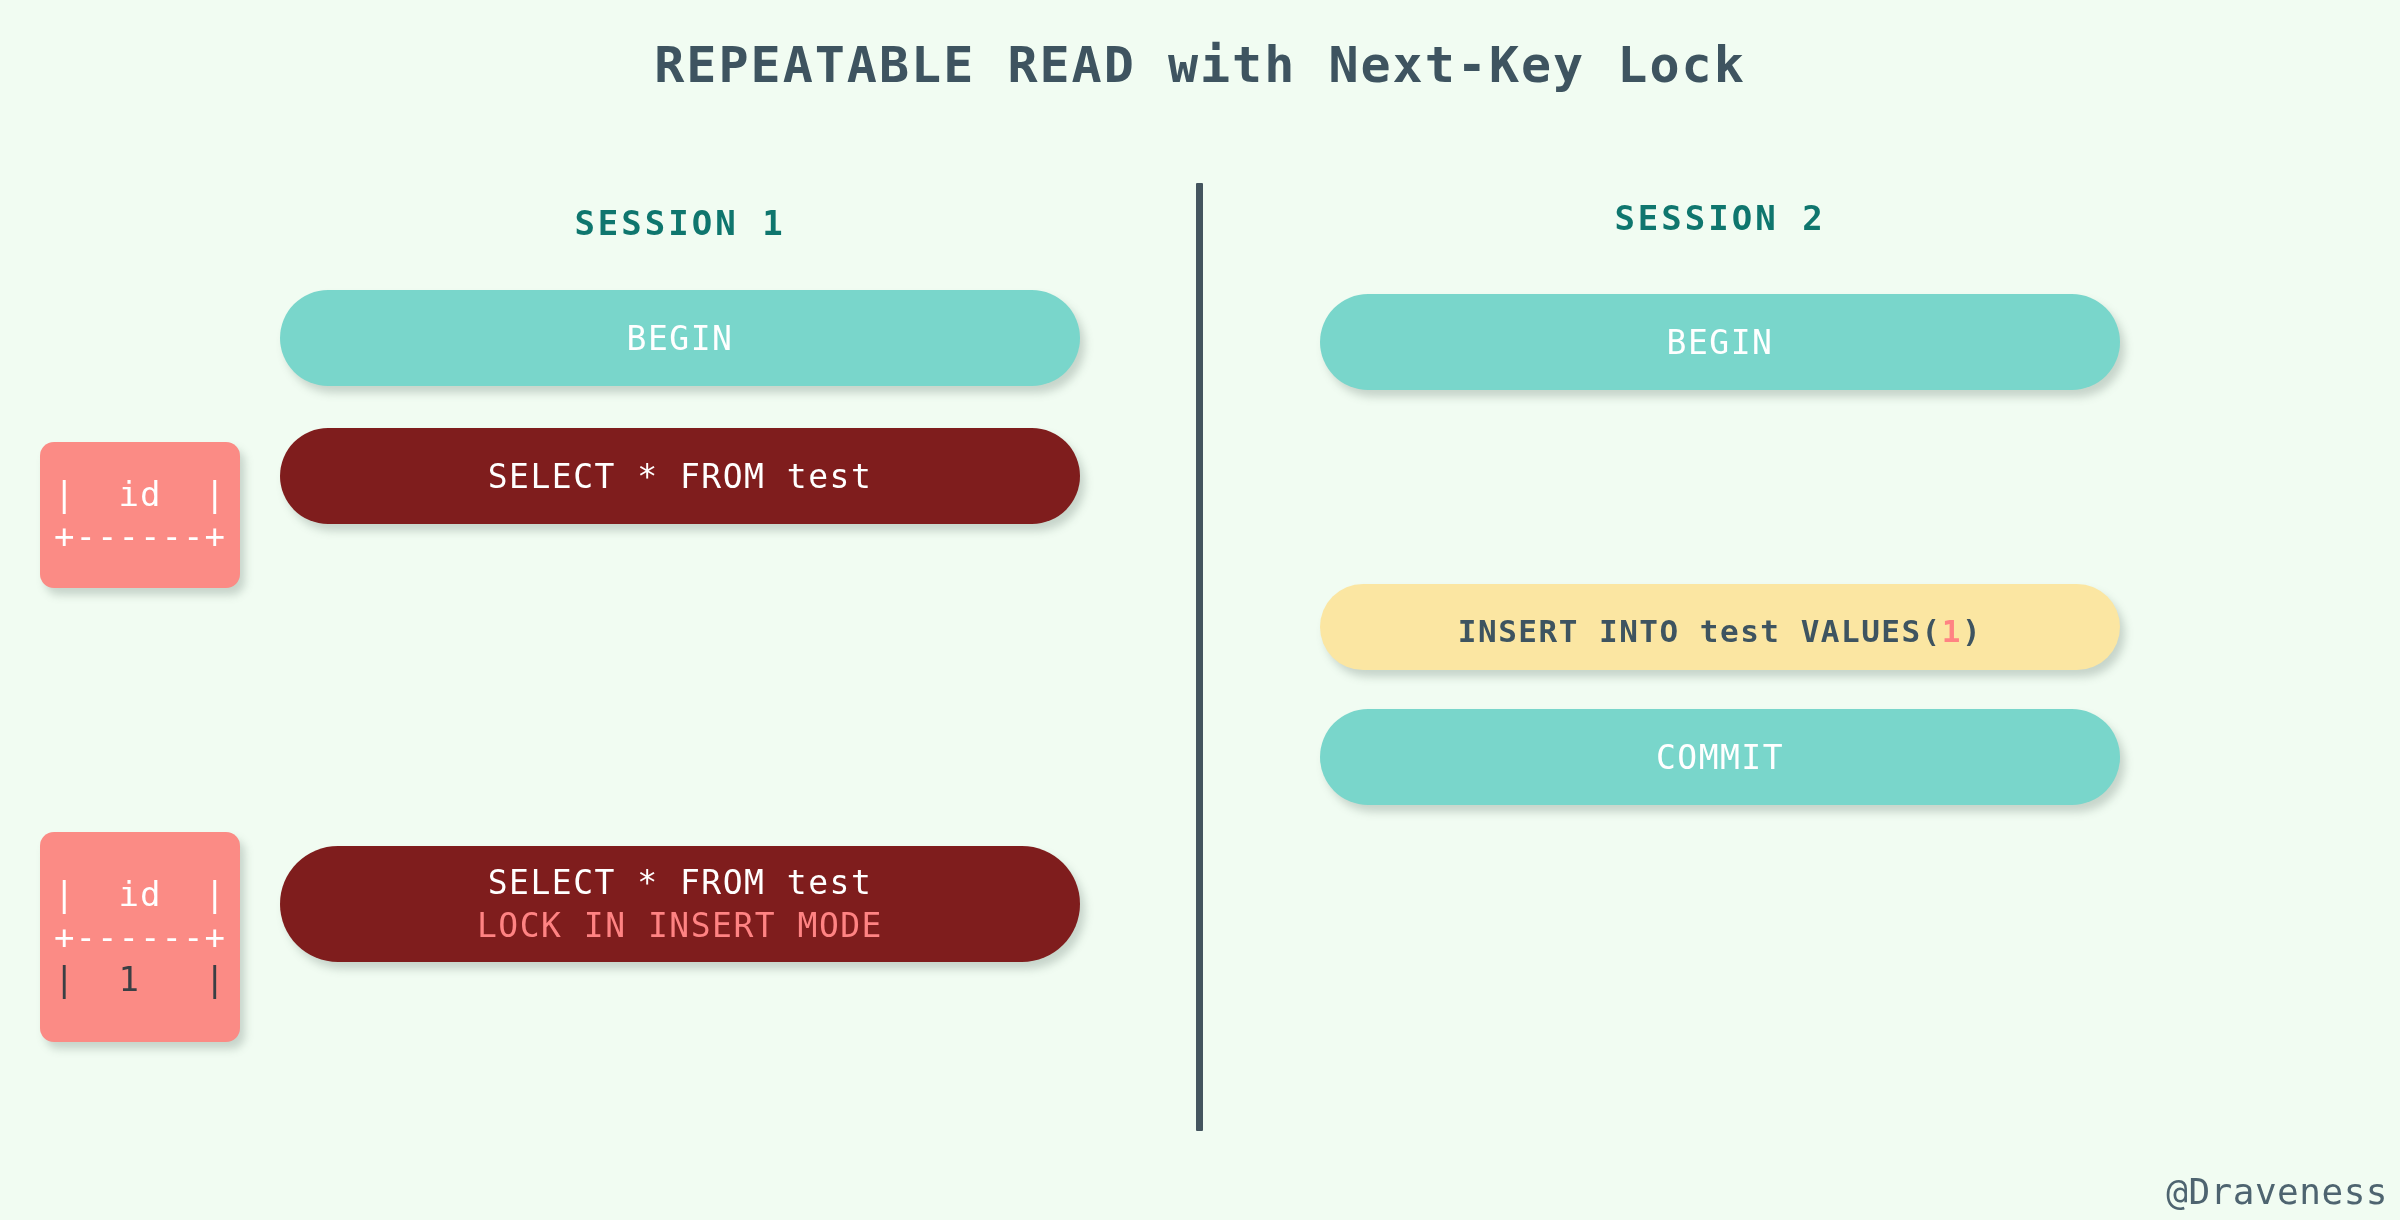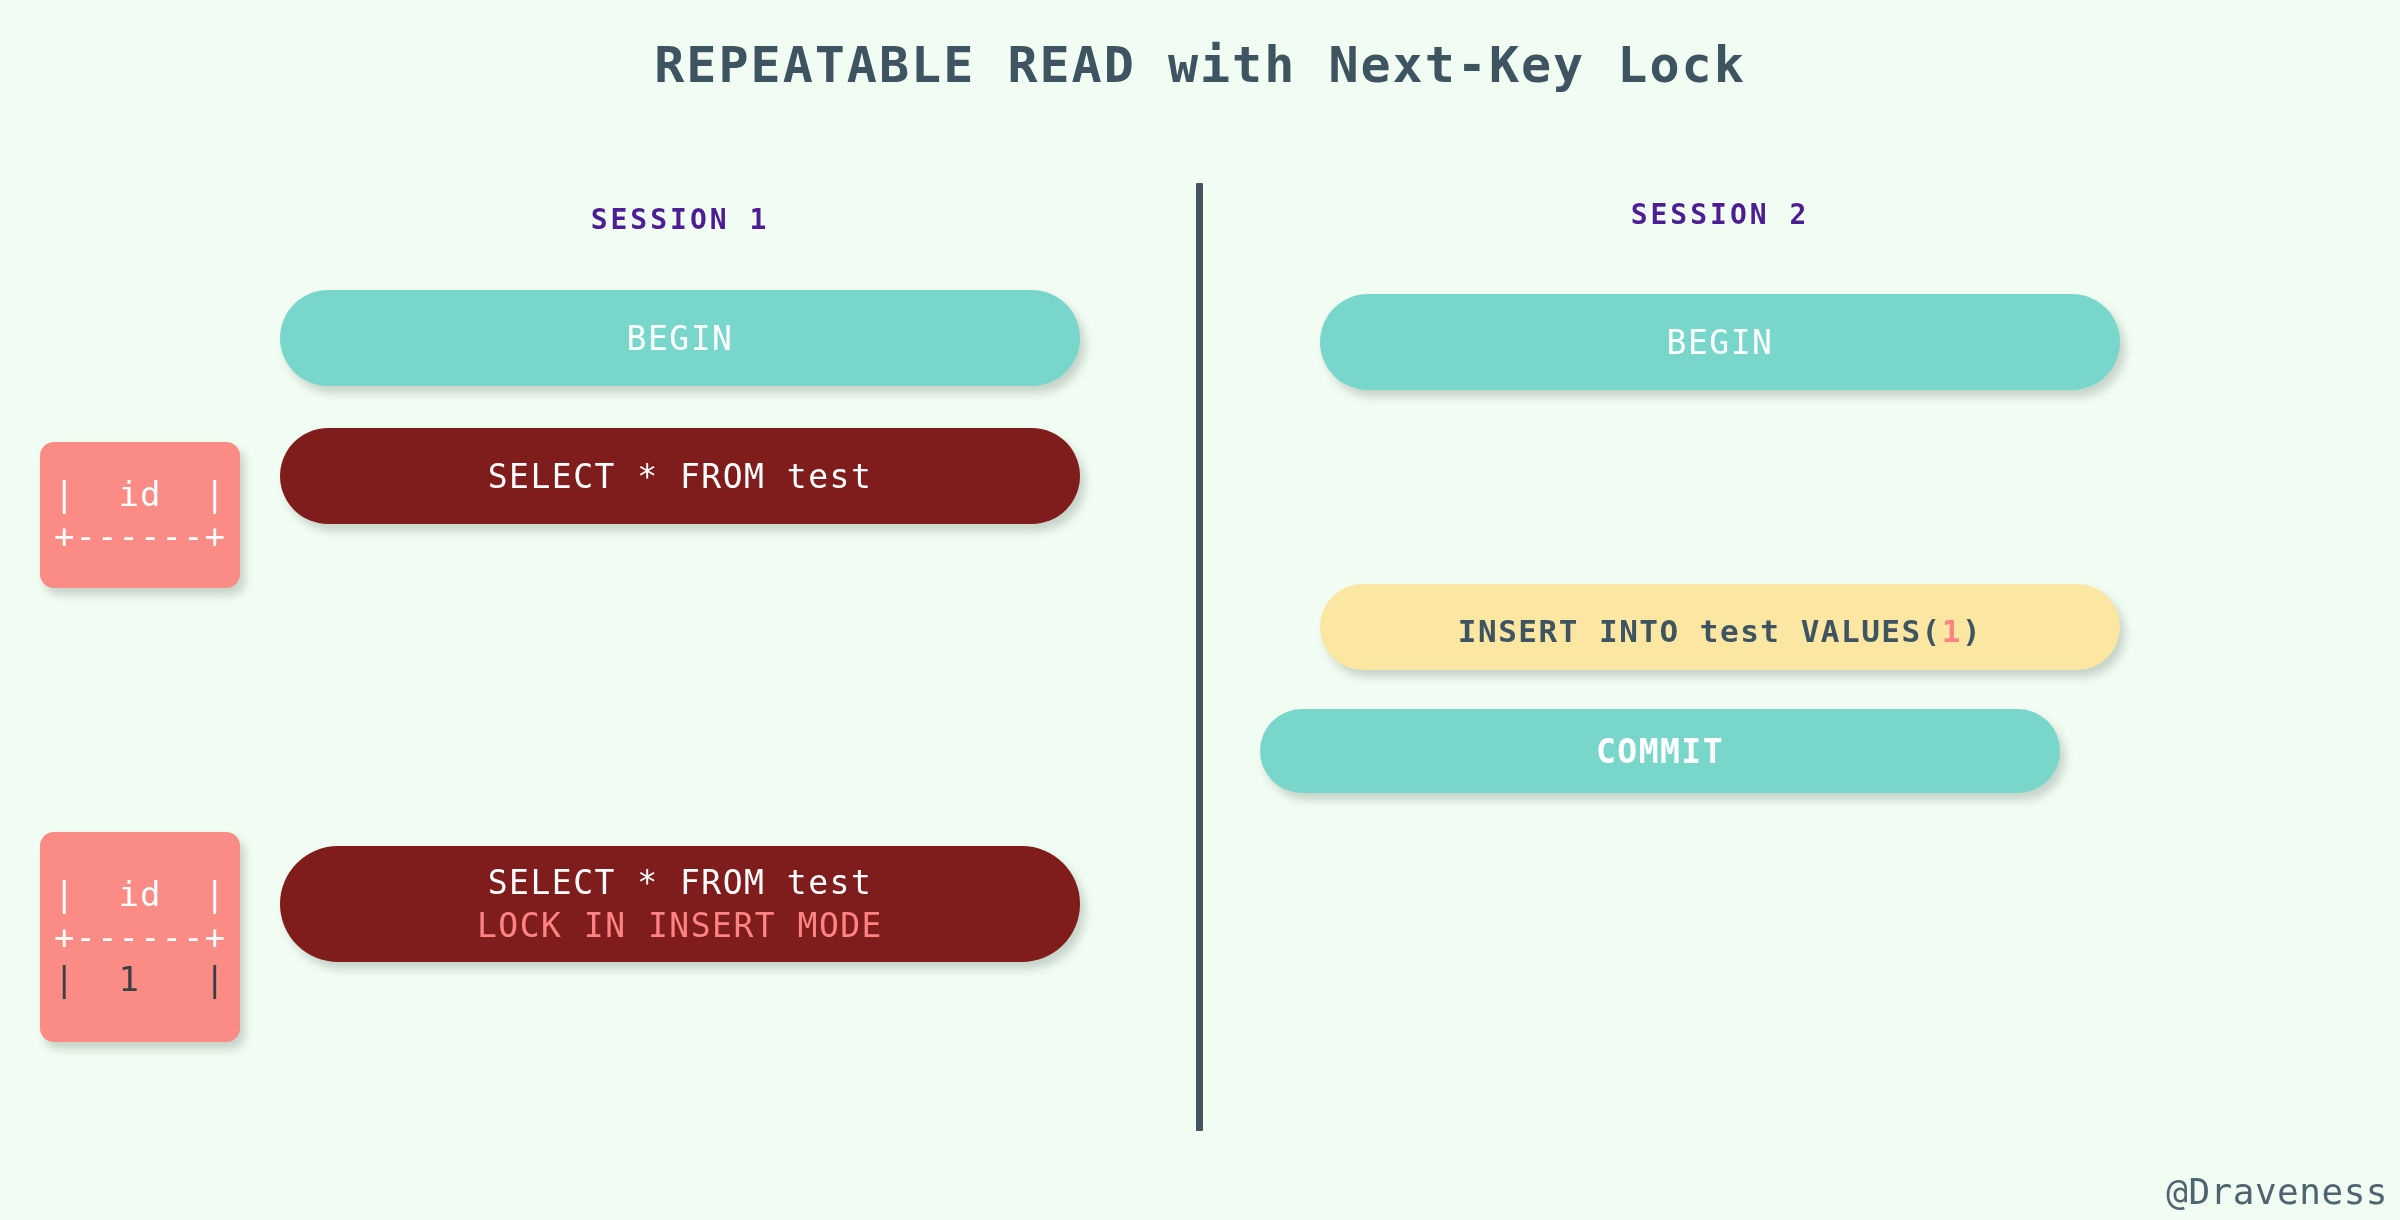--- a/index.html
+++ b/index.html
@@ -41,24 +41,24 @@
     top: 183px;
     width: 7px;
     height: 948px;
     background: #44555F;
     border-radius: 1px;
   }
 
   
   .session-label {
     position: absolute;
-    font-size: 28px;
+    font-size: 34px;
     font-weight: bold;
     letter-spacing: 3px;
-    color: #4c1d95;
+    color: #0f766e;
     white-space: pre;
     text-align: center;
   }
   #session1-label { left: 480px;  top: 203px; width: 400px; }
   #session2-label { left: 1520px; top: 198px; width: 400px; }
 
   
   .pill {
     position: absolute;
     border-radius: 60px;
@@ -90,21 +90,21 @@
   .pill-yellow .line { font-size: 31px; font-weight: bold; }
 
   
   #s1-begin   { left: 280px; top: 290px; width: 800px; height: 96px; }
   #s1-select1 { left: 280px; top: 428px; width: 800px; height: 96px; }
   #s1-select2 { left: 280px; top: 846px; width: 800px; height: 116px; }
 
   
   #s2-begin   { left: 1320px; top: 294px; width: 800px; height: 96px; }
   #s2-insert  { left: 1320px; top: 584px; width: 800px; height: 86px; }
-  #s2-commit  { left: 1260px; top: 709px; width: 800px; height: 84px; font-weight: bold; }
+  #s2-commit  { left: 1320px; top: 709px; width: 800px; height: 96px; }
 
   
   .result-box {
     position: absolute;
     background: #FB8B85;
     border-radius: 14px;
     box-shadow: 5px 7px 9px rgba(90, 110, 100, 0.28);
     display: flex;
     flex-direction: column;
     align-items: center;

